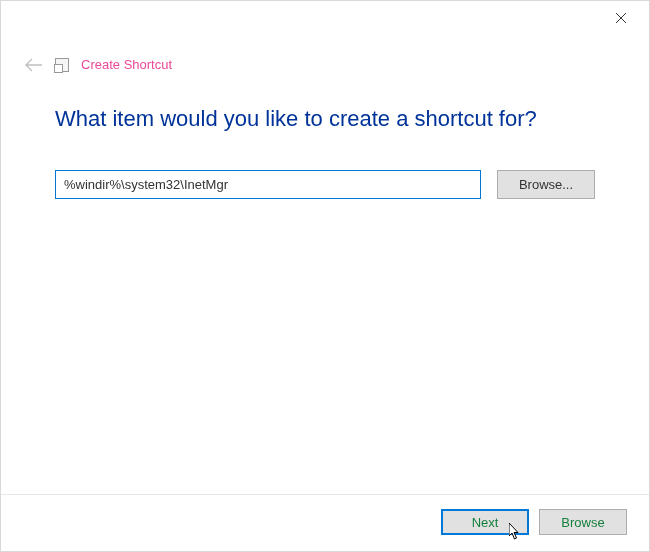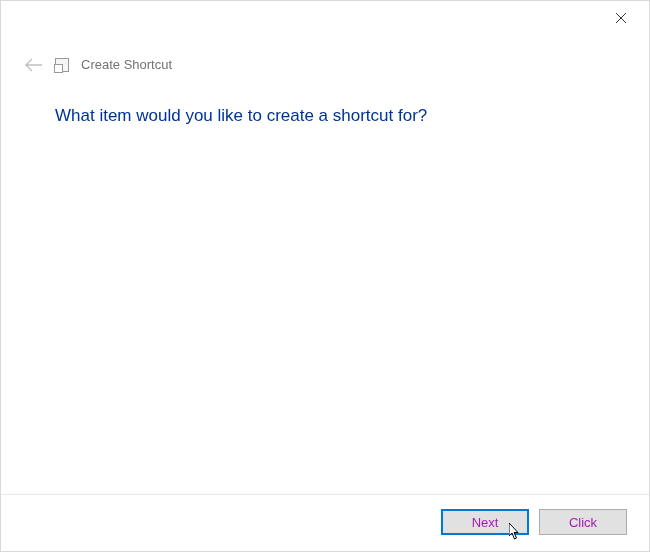--- a/index.html
+++ b/index.html
@@ -73,29 +73,29 @@
       position: absolute;
       bottom: -2px;
       left: -2px;
       width: 7px;
       height: 7px;
       background: #fff;
       border: 1px solid #999;
     }
     .header-title {
       font-size: 13px;
-      color: #737373;
+      color: #ec4899;
       text-align: right;
     }
     .content {
       padding: 34px 54px 0 54px;
       flex: 1;
     }
     .heading {
-      font-size: 17px;
+      font-size: 22px;
       font-weight: 400;
       color: #003399;
       margin-bottom: 38px;
     }
     .description {
       font-size: 13px;
       color: #333;
       line-height: 1.45;
       margin-bottom: 38px;
     }
@@ -143,21 +143,21 @@
       border-top: 1px solid #e8e8e8;
     }
     .footer-btn {
       width: 88px;
       height: 26px;
       background: #e1e1e1;
       border: 1px solid #adadad;
       font-size: 13px;
       font-family: inherit;
       cursor: pointer;
-      color: #a21caf;
+      color: #15803d;
     }
     .footer-btn.primary {
       border: 2px solid #0078d7;
       background: #e1e1e1;
     }
     .cursor {
       position: absolute;
       bottom: 6px;
       right: 128px;
       pointer-events: none;
@@ -187,26 +187,30 @@
         <path d="M7 1 L1 7 L7 13 M1 7 L17 7" stroke="#c0c0c0" stroke-width="1.4" fill="none"></path>
       </svg>
     </div>
     <span class="shortcut-icon"></span>
     <span class="header-title">Create Shortcut</span>
   </div>
 
   <div class="content">
     <h1 class="heading">What item would you like to create a shortcut for?</h1>
 
+    <div class="input-row">
+      <input type="text" class="location-input" value="%windir%\system32\InetMgr" style="">
+      <button class="browse-btn">Browse...</button>
+    </div>
 
   </div>
 
   <div class="footer">
     <button class="footer-btn primary">Next</button>
-    <button class="footer-btn">Click</button>
+    <button class="footer-btn">Browse</button>
   </div>
 
   <div class="cursor">
     <svg viewBox="0 0 12 18">
       <path d="M0 0 L0 13 L3 10 L5.5 16 L7.5 15 L5 9.5 L9 9.5 Z" fill="#fff" stroke="#000" stroke-width="1"></path>
     </svg>
   </div>
 
 </div>
 

